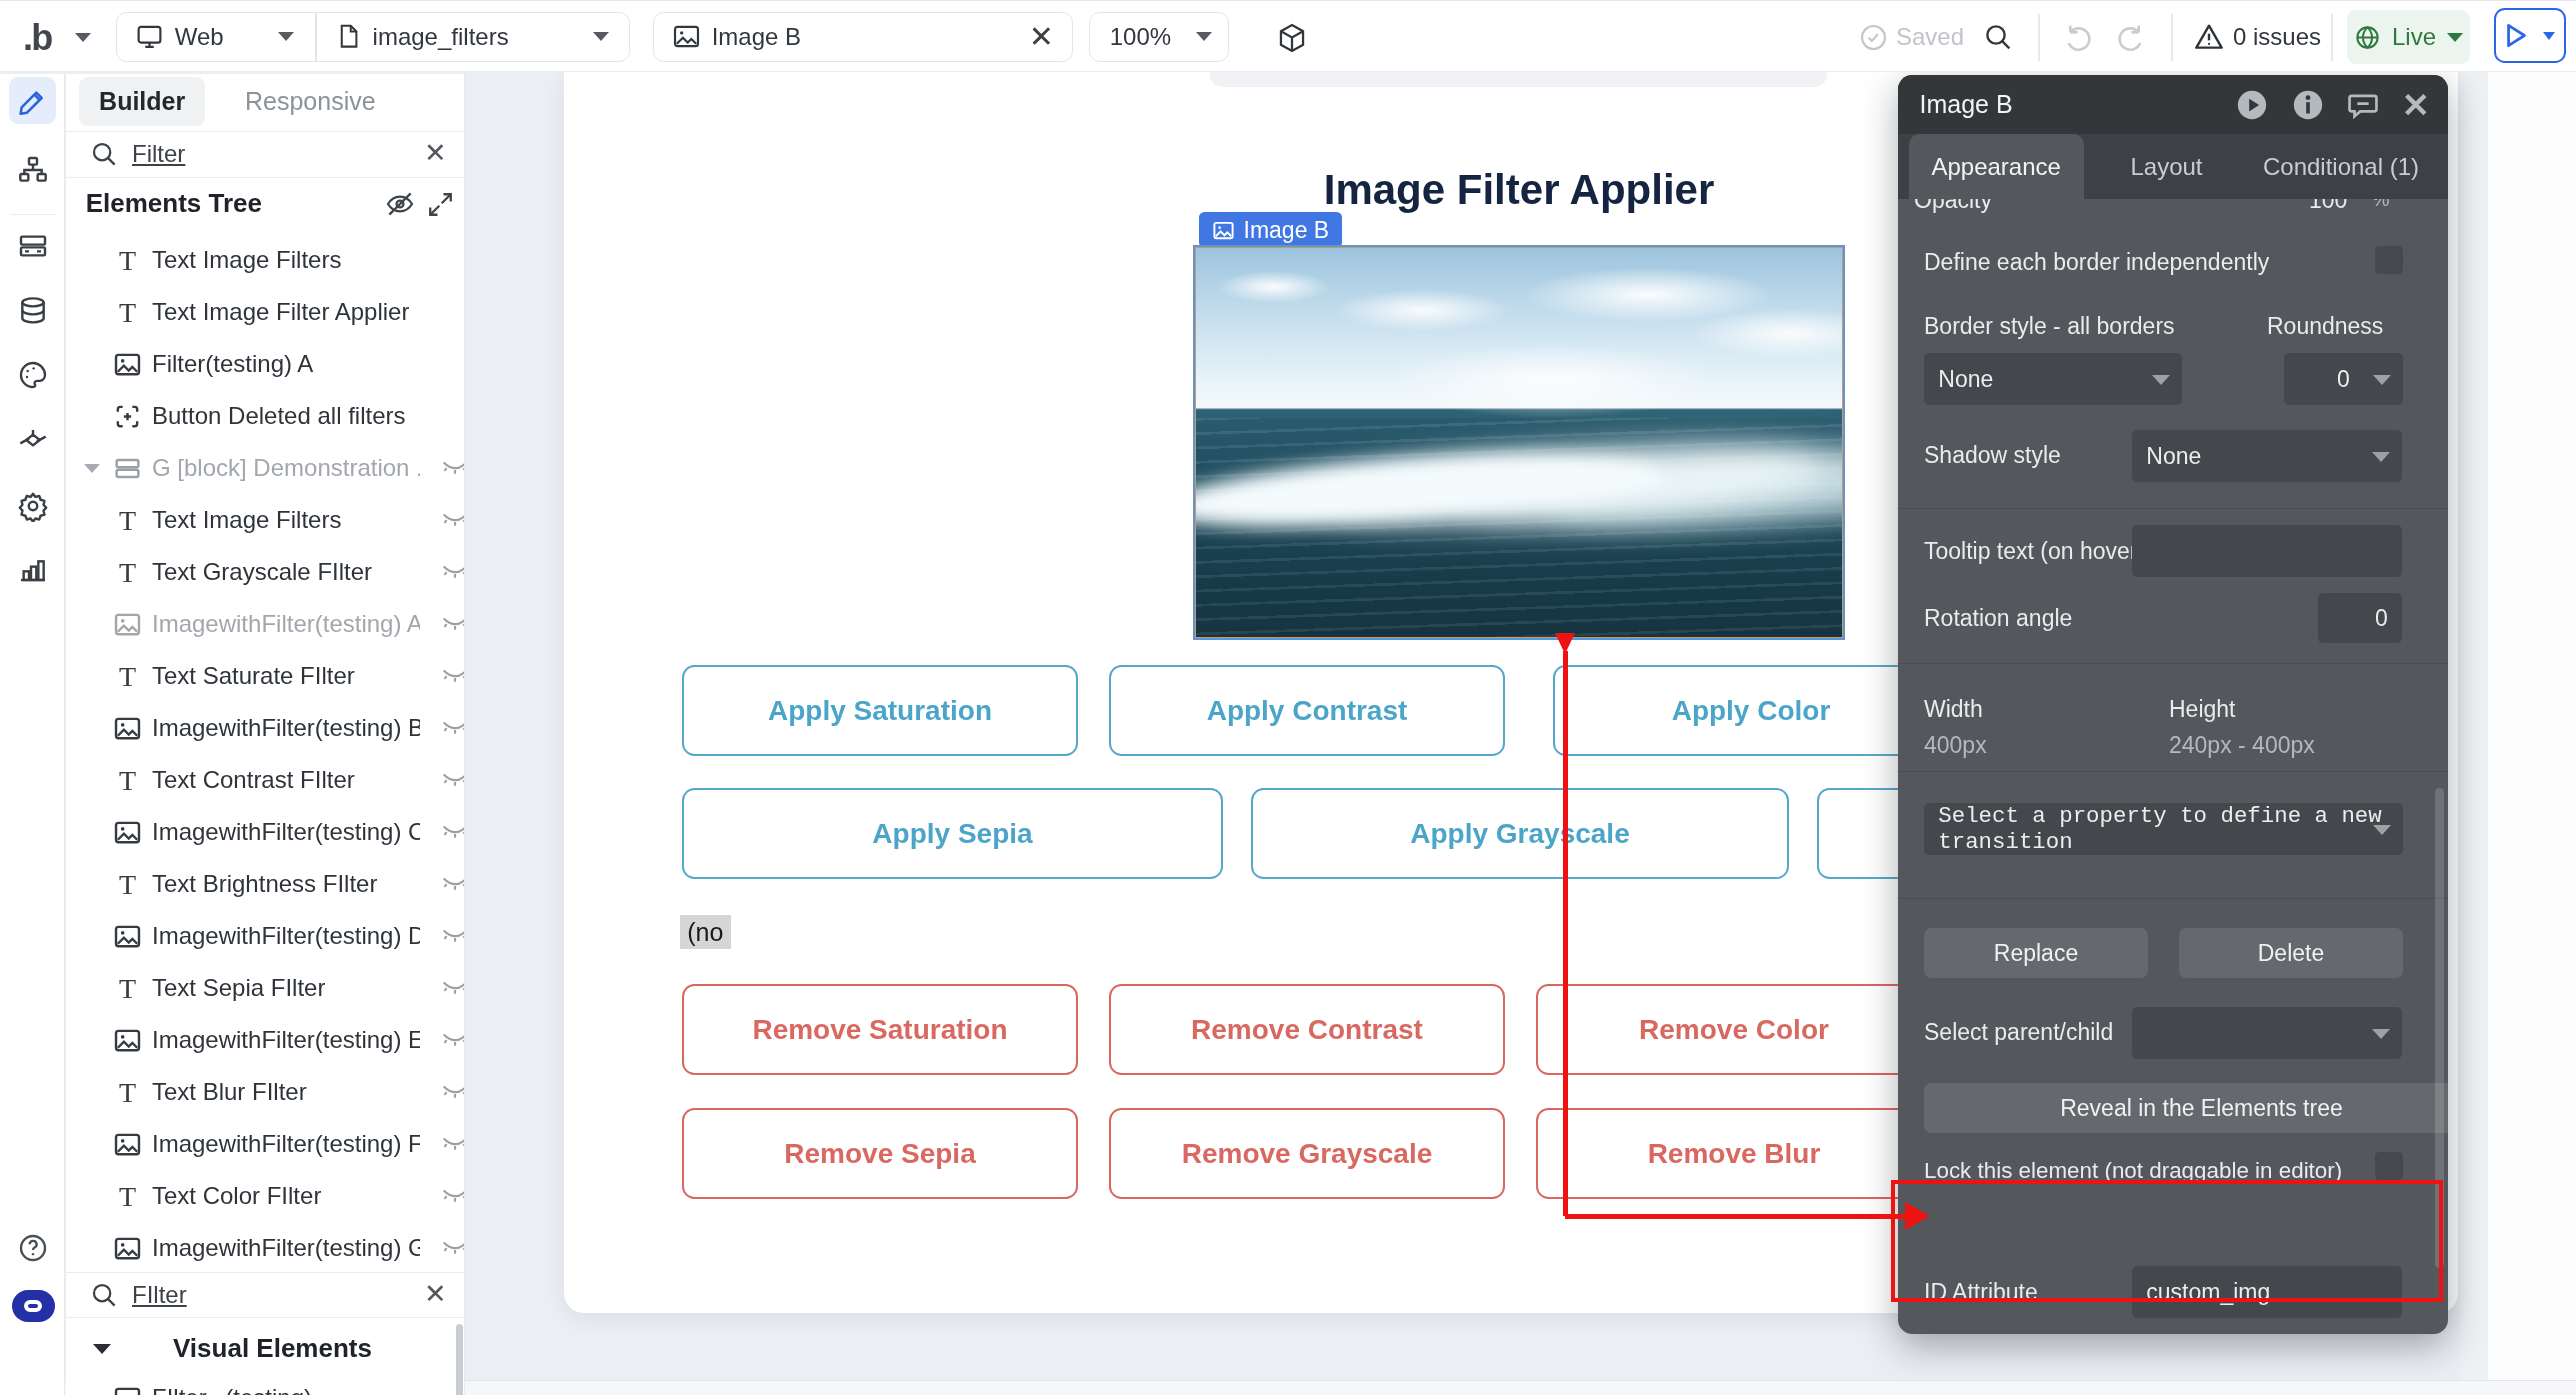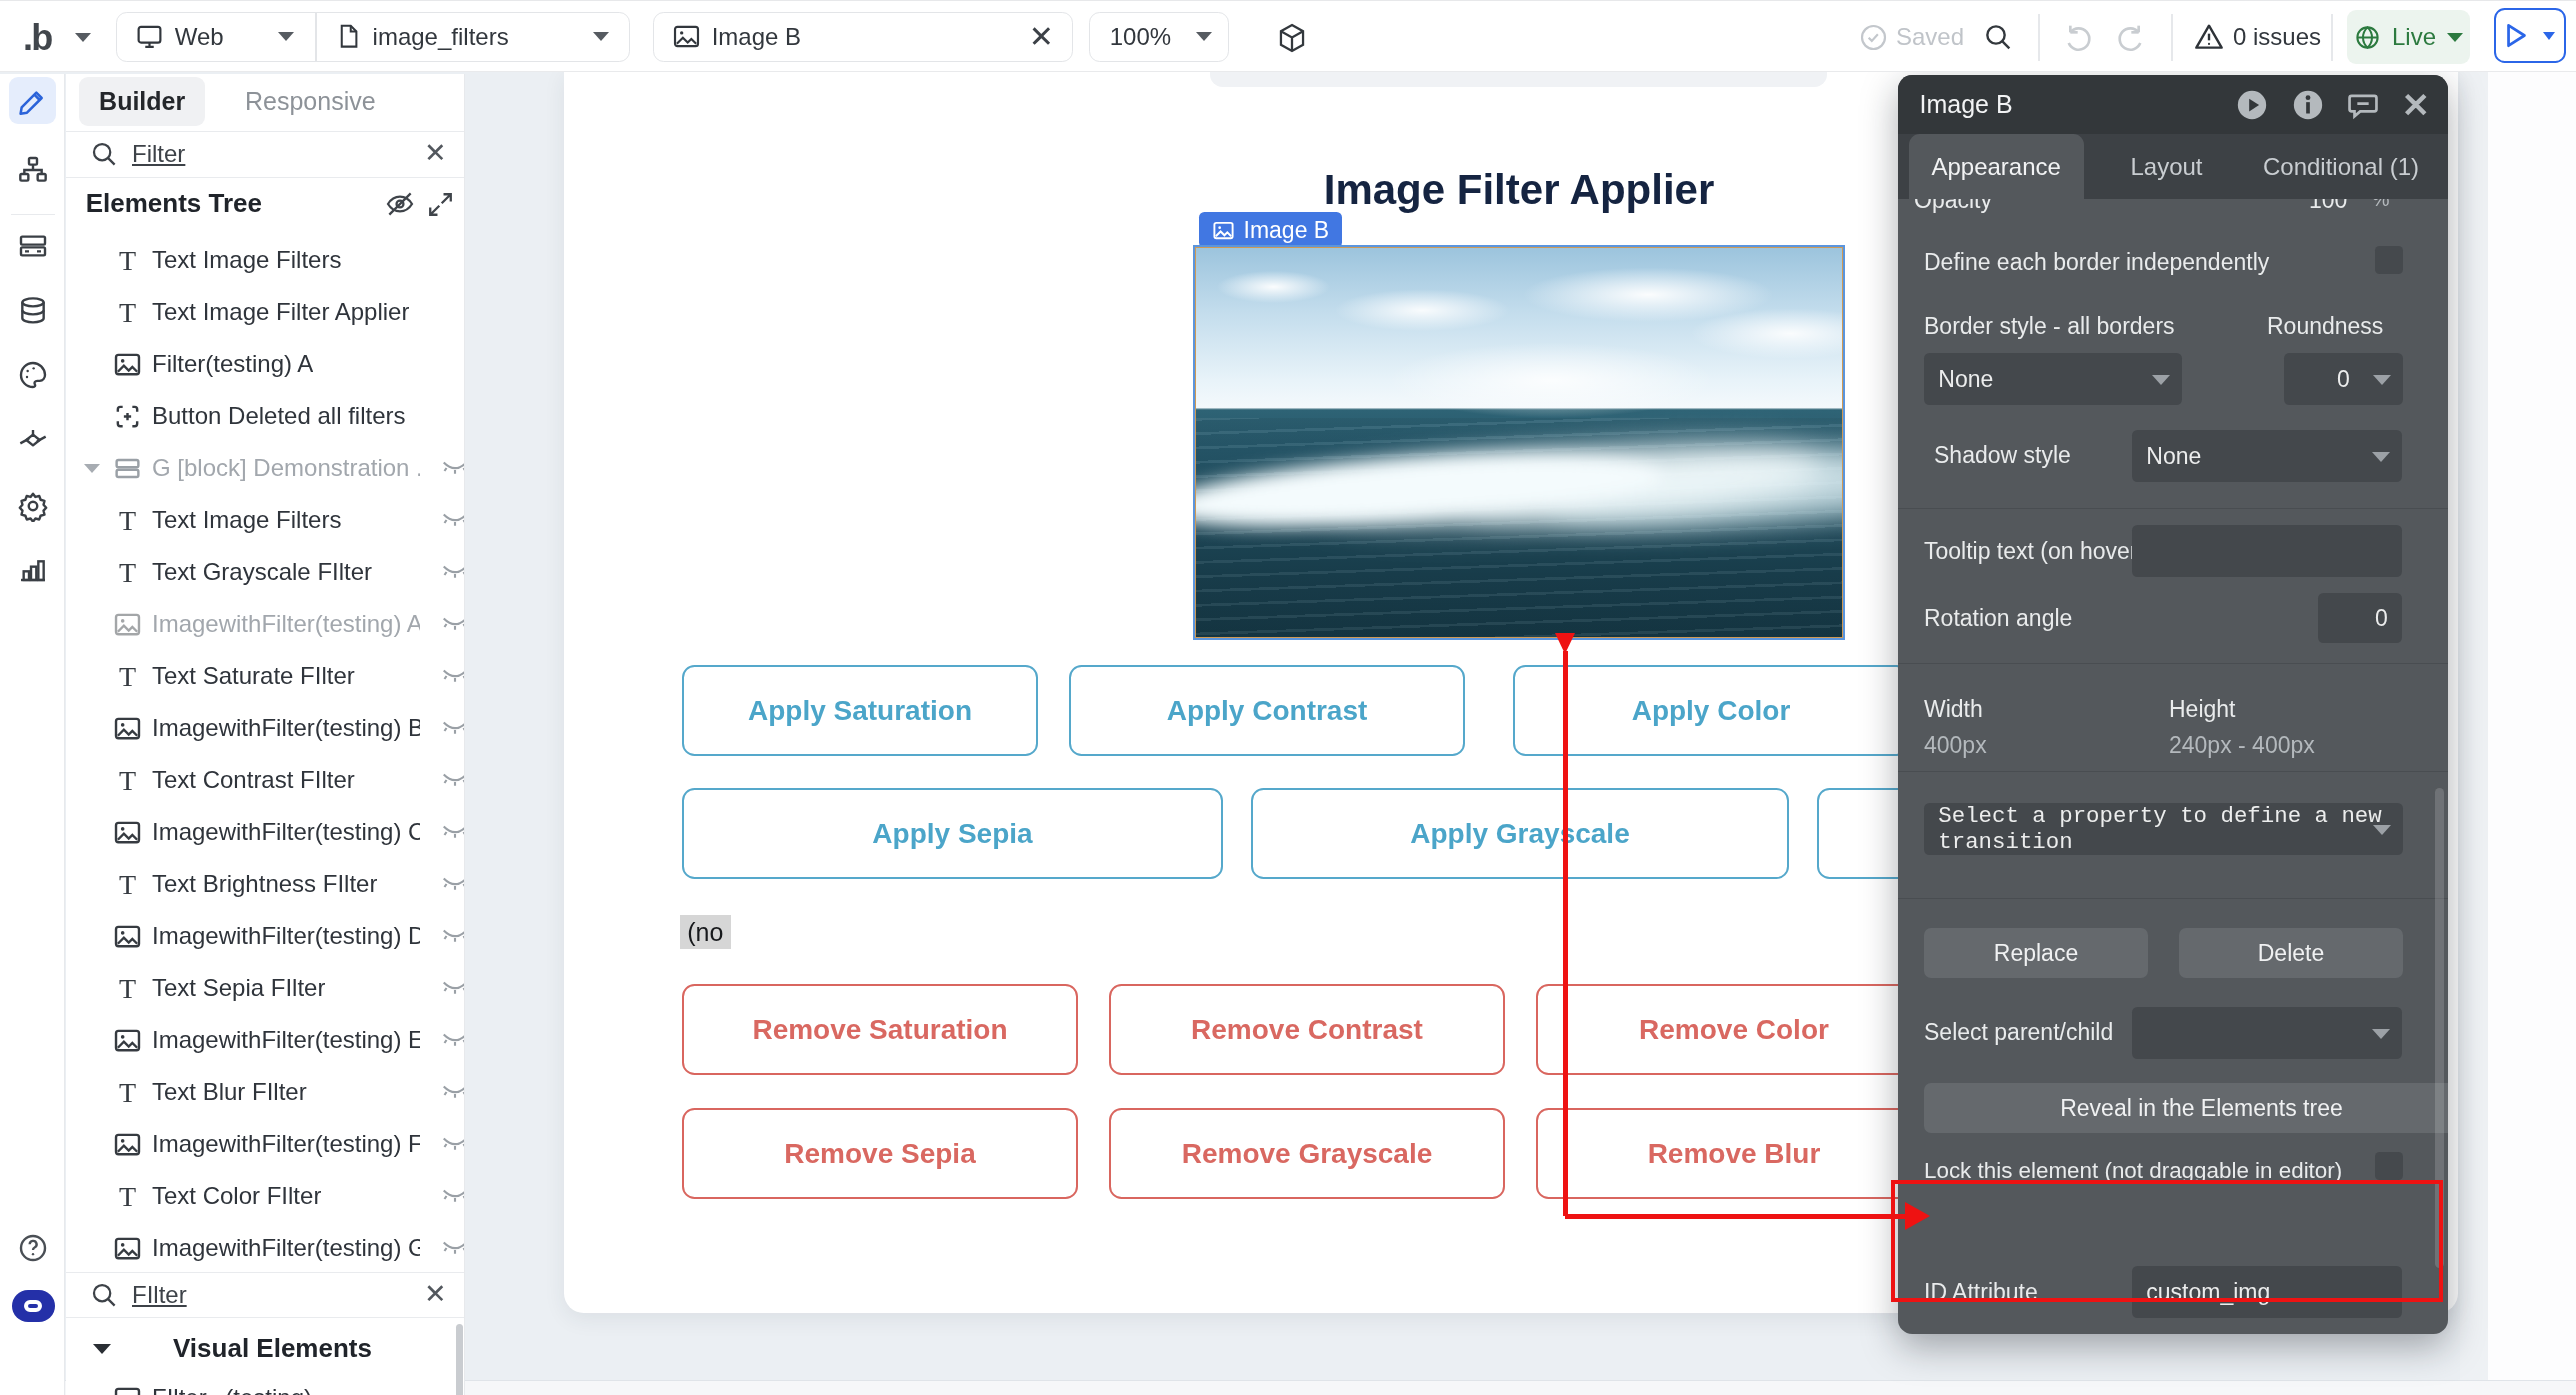--- a/index.html
+++ b/index.html
@@ -703,21 +703,21 @@
     <span>Image B</span>
   </div>
 
   <div class="abs" id="photo">
     <div class="streaks"></div>
     <div class="foam"></div>
   </div>
 
   <div class="abs cbtn-row blue gap35" style="left:118px; top:593px;">
 
-  <div class="cbtn" style="width: 356px; align-items: center;">
+  <div class="cbtn" style="width: 396px; align-items: center;">
         <span>Apply Saturation</span>
       </div>
       <div class="cbtn" style="width: 396px;">
         <span>Apply Contrast</span>
       </div>
       <div class="cbtn" style="width: 396px; margin-left: 17px;">
         <span>Apply Color</span>
       </div>
     </div>
   <div class="abs cbtn-row blue gap31" style="left:118px; top:716px;">
@@ -813,21 +813,21 @@
     <span class="p-label" style="left:369px; top:114px;">Roundness</span>
     <div class="p-input" style="left:26px; top:154px; width:258px; height:52px;">
       <span>None</span>
       <span class="p-dd-caret"></span>
     </div>
     <div class="p-input" style="left:386px; top:154px; width:119px; height:52px; justify-content:center;">
       <span>0</span>
       <span class="p-dd-caret"></span>
     </div>
 
-    <span class="p-label" style="left:36px; top:243px;">Shadow style</span>
+    <span class="p-label" style="left:26px; top:243px;">Shadow style</span>
     <div class="p-input" style="left:234px; top:231px; width:270px; height:52px;">
       <span>None</span>
       <span class="p-dd-caret"></span>
     </div>
 
     <div class="p-div" style="top:309px;"></div>
 
     <span class="p-label" style="left:26px; top:339px;">Tooltip text (on hover)</span>
     <div class="p-input" style="left:234px; top:326px; width:270px; height:52px;"></div>
 

